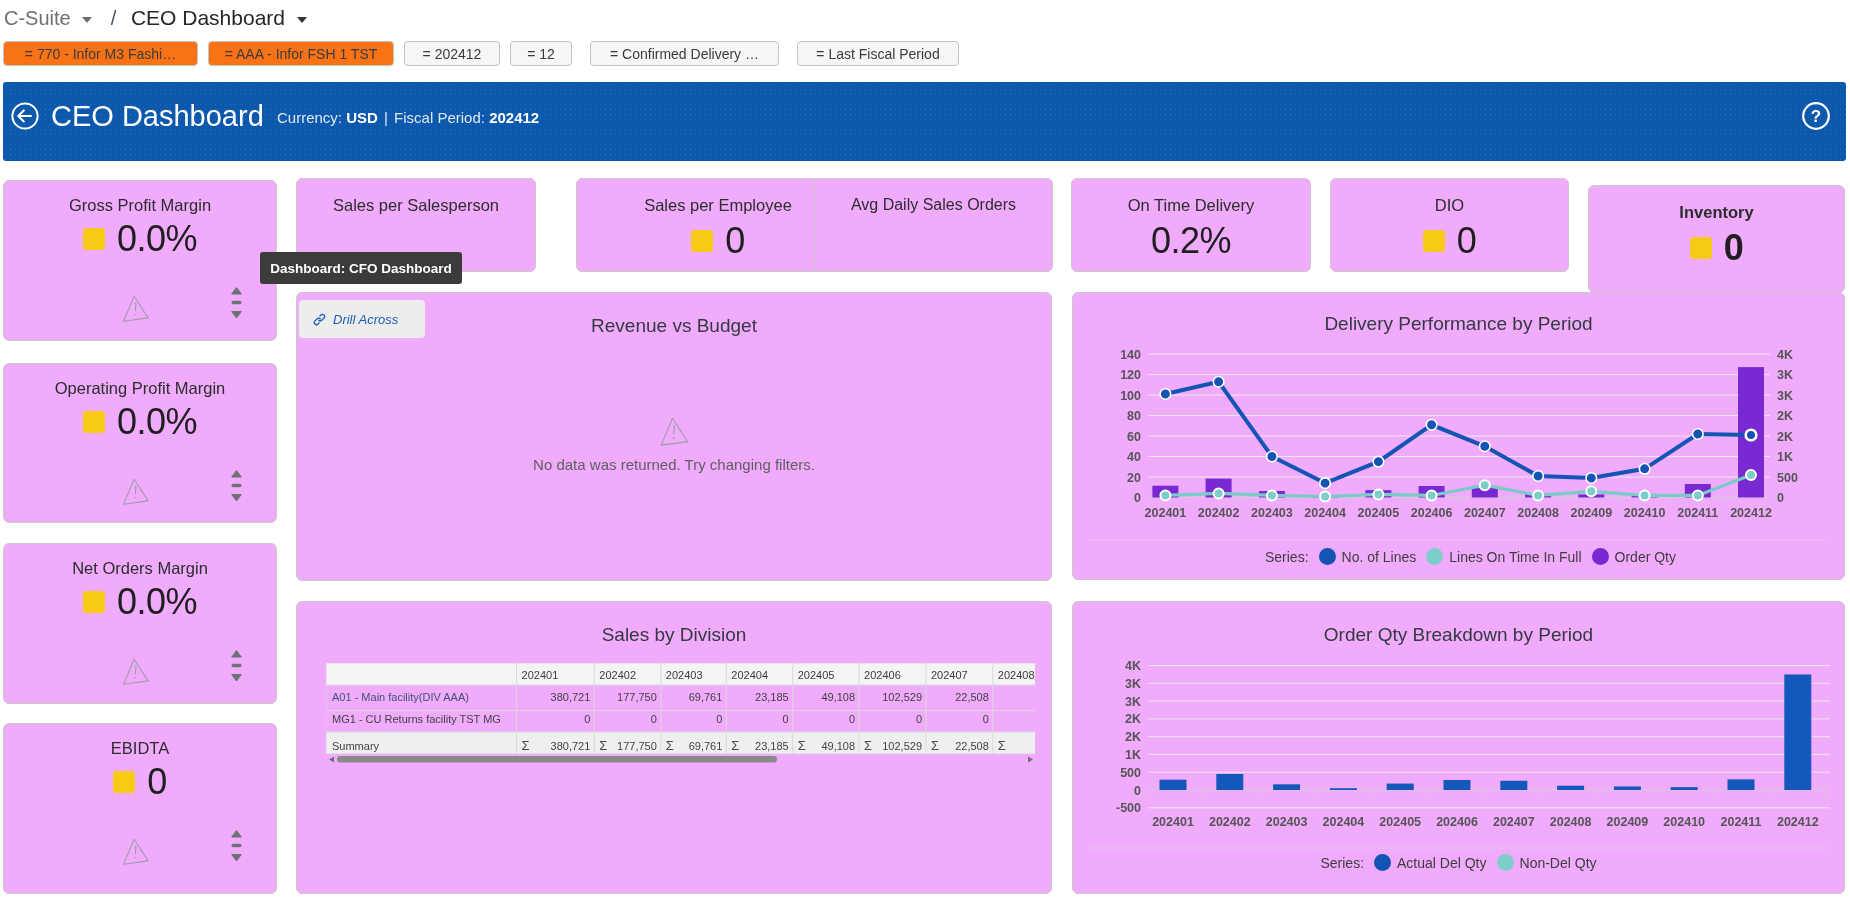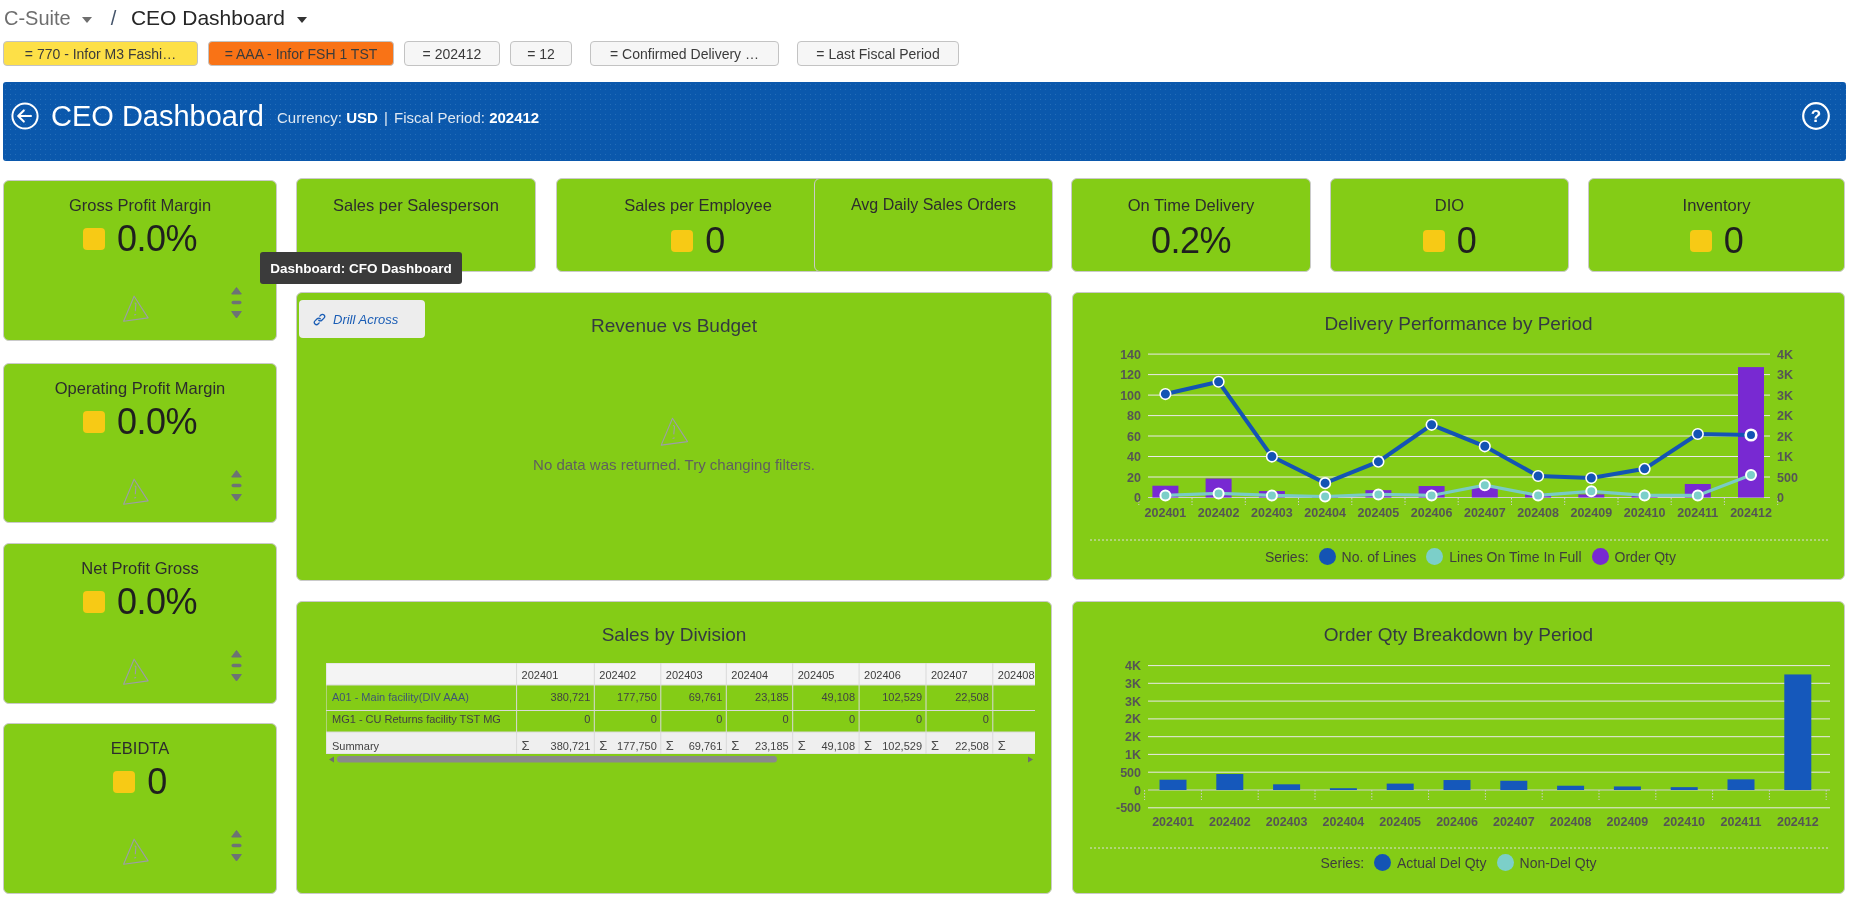--- a/index.html
+++ b/index.html
@@ -1,33 +1,33 @@
 <!DOCTYPE html>
 <html><head><meta charset="utf-8">
 <style>
 * { margin:0; padding:0; box-sizing:border-box; }
 html,body { width:1850px; height:903px; background:#fff; font-family:"Liberation Sans", sans-serif; overflow:hidden; }
 .abs { position:absolute; }
-.card { position:absolute; background:#84cc16; border:1px solid #cacaca; border-radius:6px; }
+.card { position:absolute; background:#f0abfc; border:1px solid #cacaca; border-radius:6px; }
 .ktitle { position:absolute; width:100%; text-align:center; font-size:16.5px; color:#2d2d2d; }
 .vrow { position:absolute; width:100%; display:flex; align-items:center; justify-content:center; }
 .ysq { width:22px; height:22px; background:#f7ca15; border-radius:4px; flex:none; }
 .bigv { font-size:36px; color:#1f1f1f; margin-left:12px; letter-spacing:-0.5px; white-space:nowrap;text-align:right;}
 .ptitle { position:absolute; width:100%; text-align:center; font-size:19px; color:#343a41; }
 .axlab { font-size:12.5px; fill:#555; font-weight:600; }
 .legrow { position:absolute; display:flex; align-items:center; justify-content:center; font-size:14px; color:#3e3e3e; white-space:nowrap; }
 .ldot { width:17px; height:17px; border-radius:50%; display:inline-block; margin:0 6px 0 10px; flex:none; }
 </style></head>
 <body style="position:relative;">
 
 <div class="abs" style="left:4px; top:6px; font-size:20px; color:#6e6e6e;">C-Suite <span style="display:inline-block; width:0; height:0; border-left:5.5px solid transparent; border-right:5.5px solid transparent; border-top:6.5px solid #6e6e6e; margin-left:6px; vertical-align:middle;"></span>
 <span style="color:#44546a; margin-left:13px;">/</span>
 <span style="color:#262626; margin-left:9px; font-size:21px;">CEO Dashboard</span> <span style="display:inline-block; width:0; height:0; border-left:5.5px solid transparent; border-right:5.5px solid transparent; border-top:6.5px solid #333; margin-left:6px; vertical-align:middle;"></span>
 </div>
-<div class="abs" style="left:3px; top:41px; width:195px; height:25px; background:#fde047; border:1px solid #c3c3c3; border-radius:4px; font-size:14px; color:#3b3b3b; display:flex; align-items:center; justify-content:center; white-space:nowrap;">= 770 - Infor M3 Fashi…</div>
+<div class="abs" style="left:3px; top:41px; width:195px; height:25px; background:#f97316; border:1px solid #c3c3c3; border-radius:4px; font-size:14px; color:#3b3b3b; display:flex; align-items:center; justify-content:center; white-space:nowrap;">= 770 - Infor M3 Fashi…</div>
 <div class="abs" style="left:208px; top:41px; width:186px; height:25px; background:#f97316; border:1px solid #c3c3c3; border-radius:4px; font-size:14px; color:#3b3b3b; display:flex; align-items:center; justify-content:center; white-space:nowrap;">= AAA - Infor FSH 1 TST</div>
 <div class="abs" style="left:404px; top:41px; width:96px; height:25px; background:#f6f6f6; border:1px solid #c3c3c3; border-radius:4px; font-size:14px; color:#3b3b3b; display:flex; align-items:center; justify-content:center; white-space:nowrap;">= 202412</div>
 <div class="abs" style="left:510px; top:41px; width:62px; height:25px; background:#f6f6f6; border:1px solid #c3c3c3; border-radius:4px; font-size:14px; color:#3b3b3b; display:flex; align-items:center; justify-content:center; white-space:nowrap;">= 12</div>
 <div class="abs" style="left:590px; top:41px; width:189px; height:25px; background:#f6f6f6; border:1px solid #c3c3c3; border-radius:4px; font-size:14px; color:#3b3b3b; display:flex; align-items:center; justify-content:center; white-space:nowrap;">= Confirmed Delivery …</div>
 <div class="abs" style="left:797px; top:41px; width:162px; height:25px; background:#f6f6f6; border:1px solid #c3c3c3; border-radius:4px; font-size:14px; color:#3b3b3b; display:flex; align-items:center; justify-content:center; white-space:nowrap;">= Last Fiscal Period</div>
 
 <div class="abs" style="left:3px; top:82px; width:1843px; height:79px; border-radius:3px; background-color:#0b58ac;
  background-image: radial-gradient(circle, rgba(125,182,230,0.22) 0.7px, transparent 0.95px); background-size:5px 5px; z-index:2;">
   <svg class="abs" style="left:8px; top:20px;" width="28" height="28" viewBox="0 0 28 28">
     <circle cx="14" cy="14" r="12.6" fill="none" stroke="#fff" stroke-width="2"></circle>
@@ -68,21 +68,21 @@
 <path d="M12.1 8.2 C12.9 7.8 13.5 8.3 13.4 9.2 L12.8 16.2" stroke="#9d9da8" stroke-width="1.1" fill="none"></path>
 <path d="M11.7 20.1 L13.6 19.4" stroke="#9d9da8" stroke-width="1.1" fill="none"></path>
 </svg>
     <svg class="abs" style="left:227px; top:106px;" width="11" height="32" viewBox="0 0 11 32">
 <path d="M5.5 0.5 L10.3 7 L0.7 7 Z" fill="#6d7275" stroke="#6d7275" stroke-width="1" stroke-linejoin="round"></path>
 <rect x="0.5" y="13.7" width="10" height="3.6" rx="1.8" fill="#6d7275"></rect>
 <path d="M5.5 31 L10.3 24.5 L0.7 24.5 Z" fill="#6d7275" stroke="#6d7275" stroke-width="1" stroke-linejoin="round"></path>
 </svg>
   </div>
 <div class="card" style="left:3px; top:543px; width:274px; height:161px;">
-  <div class="ktitle" style="top:15px;">Net Profit Gross</div>
+  <div class="ktitle" style="top:15px;">Net Orders Margin</div>
   <div class="vrow" style="top:38px; height:40px;">
       <span class="ysq"></span>
       <span class="bigv">0.0%</span>
     </div>
 <svg class="abs" style="left:118px; top:114px;" width="27" height="27" viewBox="0 0 26 27">
 <path d="M11.6 1.2 L1.1 26.2 L25.6 22.9 Z" fill="none" stroke="#9d9da8" stroke-width="1.1" stroke-linejoin="round"></path>
 <path d="M12.1 8.2 C12.9 7.8 13.5 8.3 13.4 9.2 L12.8 16.2" stroke="#9d9da8" stroke-width="1.1" fill="none"></path>
 <path d="M11.7 20.1 L13.6 19.4" stroke="#9d9da8" stroke-width="1.1" fill="none"></path>
 </svg>
     <svg class="abs" style="left:227px; top:106px;" width="11" height="32" viewBox="0 0 11 32">
@@ -104,21 +104,21 @@
 </svg>
     <svg class="abs" style="left:227px; top:106px;" width="11" height="32" viewBox="0 0 11 32">
 <path d="M5.5 0.5 L10.3 7 L0.7 7 Z" fill="#6d7275" stroke="#6d7275" stroke-width="1" stroke-linejoin="round"></path>
 <rect x="0.5" y="13.7" width="10" height="3.6" rx="1.8" fill="#6d7275"></rect>
 <path d="M5.5 31 L10.3 24.5 L0.7 24.5 Z" fill="#6d7275" stroke="#6d7275" stroke-width="1" stroke-linejoin="round"></path>
 </svg>
   </div>
 <div class="card" style="left:296px; top:178px; width:240px; height:94px;">
   <div class="ktitle" style="top:17px; font-size:16.5px;">Sales per Salesperson</div>
 </div>
-<div class="card" style="left:556px; top:178px; width:284px; height:94px;text-decoration:underline;">
+<div class="card" style="left:576px; top:178px; width:284px; height:94px;text-decoration:underline;">
   <div class="ktitle" style="top:17px; font-size:16.5px;">Sales per Employee</div>
   <div class="vrow" style="top:42px; height:40px;">
       <span class="ysq"></span>
       <span class="bigv">0</span>
     </div>
 </div>
 <div class="card" style="left:814px; top:178px; width:239px; height:94px;">
   <div class="ktitle" style="top:17px; font-size:16px;">Avg Daily Sales Orders</div>
 </div>
 <div class="card" style="left:1071px; top:178px; width:240px; height:94px;">
@@ -127,21 +127,21 @@
       <span class="bigv" style="margin-left:0;">0.2%</span>
     </div>
 </div>
 <div class="card" style="left:1330px; top:178px; width:239px; height:94px;">
   <div class="ktitle" style="top:17px; font-size:16.5px;">DIO</div>
   <div class="vrow" style="top:42px; height:40px;">
       <span class="ysq"></span>
       <span class="bigv">0</span>
     </div>
 </div>
-<div class="card" style="left:1588px; top:178px; width:257px; height:94px;">
+<div class="card" style="left:1588px; top:185px; width:257px; height:108px;font-weight:bold;">
   <div class="ktitle" style="top:17px; font-size:16.5px;">Inventory</div>
   <div class="vrow" style="top:42px; height:40px;">
       <span class="ysq"></span>
       <span class="bigv">0</span>
     </div>
 </div>
 
 <div class="card" style="left:296px; top:292px; width:756px; height:289px;">
   <div class="abs" style="left:2px; top:7px; width:126px; height:38px; background:#ededed; border-radius:4px; display:flex; align-items:center; justify-content:flex-start; padding-left:14px; color:#1a5db5; font-size:13px; font-style:italic;">
     <svg width="13" height="13" viewBox="0 0 24 24" style="margin-right:7px;">

